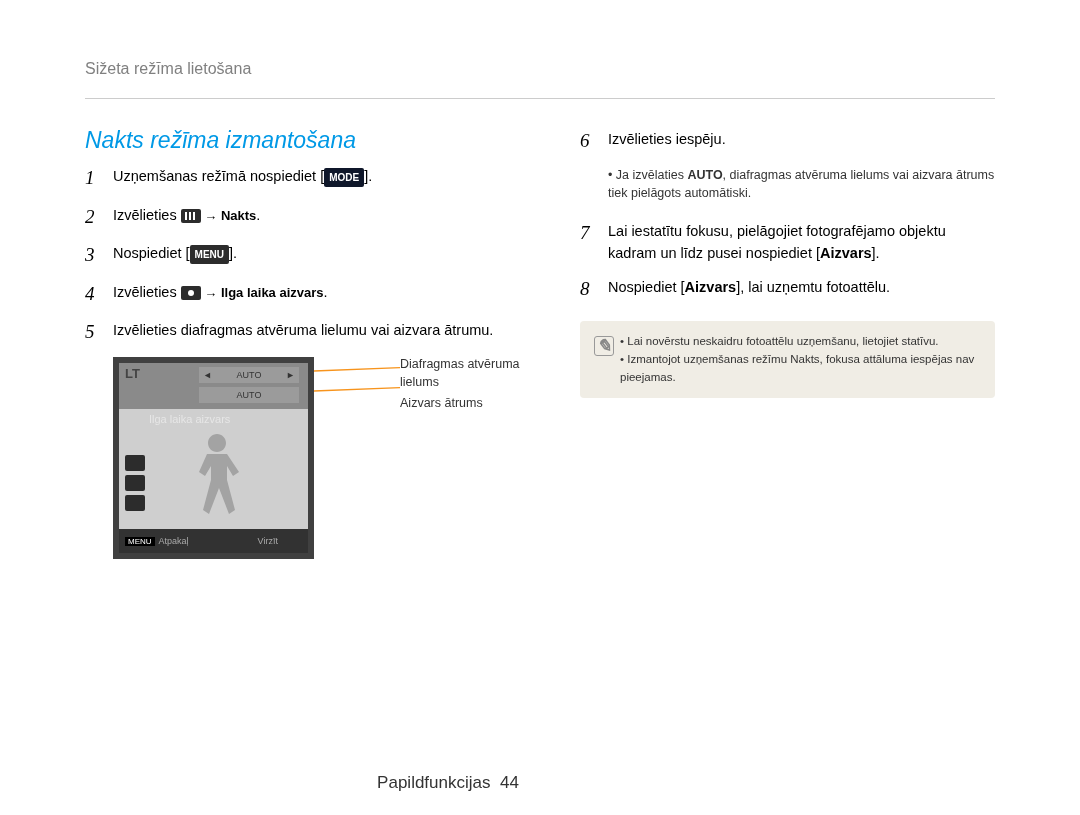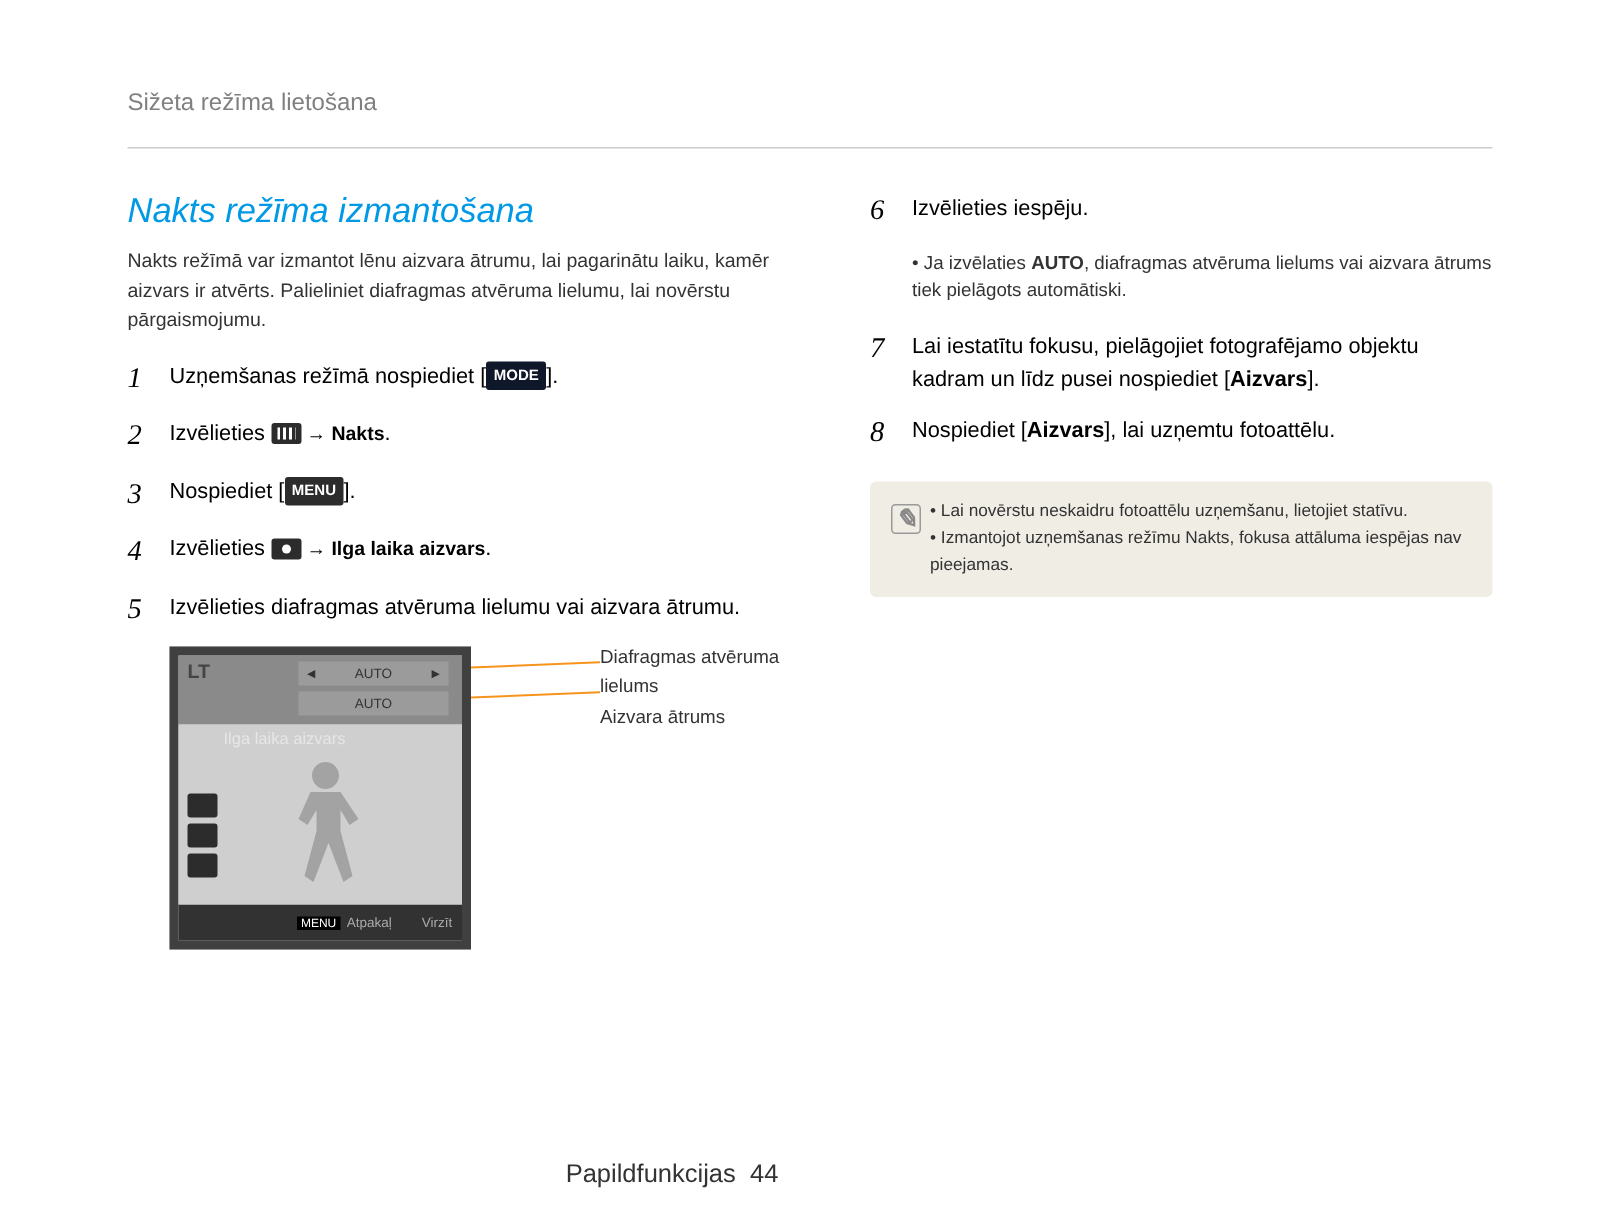--- a/index.html
+++ b/index.html
@@ -249,22 +249,21 @@
     }
     .silhouette svg { width:100%; height:100%; }
     .cam-bottom {
       height: 18px;
       background: #323232;
       color: #aaa;
       font-size: 9px;
       display: flex;
       align-items: center;
       padding: 12px 6px;
-      gap: 20px;
-      justify-content: flex-end;
+      gap: 69px;
     }
     .cam-bottom .menu-lbl {
       background:#000;
       color:#fff;
       font-size:8px;
       padding:0 3px;
       margin-right:4px;
     }
     .callout-labels {
       font-size: 12.5px;
@@ -289,21 +288,20 @@
     }
   </style>
 </head>
 <body>
 
 <div class="breadcrumb">Sižeta režīma lietošana</div>
 
 <div class="content">
   <div class="left-col">
     <h1 class="page-title">Nakts režīma izmantošana</h1>
-    <p class="intro">Nakts režīmā var izmantot lēnu aizvara ātrumu, lai pagarinātu laiku, kamēr aizvars ir atvērts. Palieliniet diafragmas atvēruma lielumu, lai novērstu pārgaismojumu.</p>
 
     <ol class="step-list">
       <li class="step">
         <span class="step-num">1</span>
         <span class="step-text">
           <span>Uzņemšanas režīmā nospiediet [</span><span class="icon-mode">MODE</span><span>].</span>
         </span>
       </li>
       <li class="step">
         <span class="step-num">2</span>
@@ -359,21 +357,21 @@
           <span><span class="menu-lbl">MENU</span><span>Atpakaļ</span></span>
           <span>Virzīt</span>
         </div>
       </div>
       <svg width="100" height="50" style="margin-top:2px">
         <line class="leader" x1="0" y1="12" x2="100" y2="8"></line>
         <line class="leader" x1="0" y1="32" x2="100" y2="28"></line>
       </svg>
       <div class="callout-labels">
         <div>Diafragmas atvēruma lielums</div>
-        <div>Aizvara ātrums</div>
+        <div>Aizvars ātrums</div>
       </div>
     </div>
   </div>
 
   <div class="right-col">
     <ol class="step-list">
       <li class="step">
         <span class="step-num">6</span>
         <span class="step-text">Izvēlieties iespēju.</span>
       </li>

